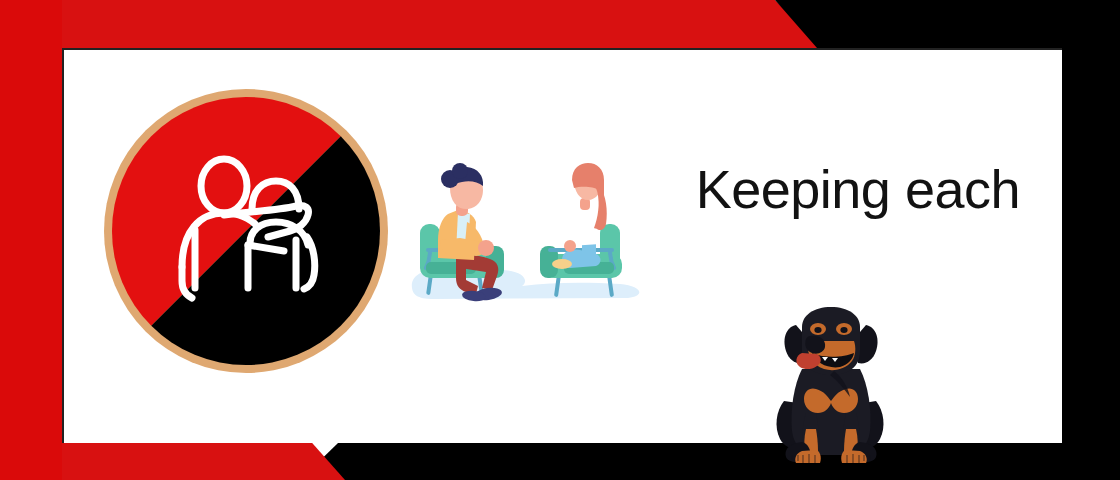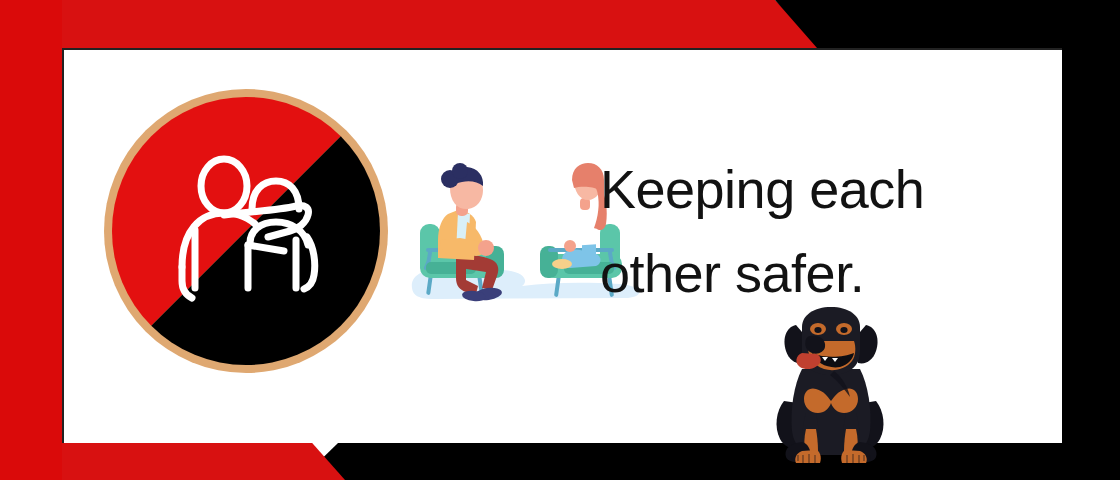--- a/index.html
+++ b/index.html
@@ -57,21 +57,21 @@
     width: 250px;
     height: 145px;
   }
 
   
   #headline {
     position: absolute;
     left: 600px;
     top: 148px;
     width: 420px;
-    text-align: left;
+    text-align: right;
     color: #121212;
     font-size: 54px;
     line-height: 1.55;
     letter-spacing: -0.5px;
     font-weight: 400;
     white-space: nowrap;
   }
   #headline .hl-line { display: block; }
 
   
@@ -241,21 +241,20 @@
                  L200 56 C200 64 194 68 190 66 C194 56 196 42 194 28
                  C190 24 176 24 170 26 Z" fill="#e6806b"></path>
         <path d="M196 24 C202 34 204 48 202 62 C201 68 195 70 192 66
                  C196 54 196 36 192 26 Z" fill="#e6806b"></path>
       </g>
     </svg>
   </div>
 
   <div id="headline">
     <span class="hl-line">Keeping each</span>
-    <span class="hl-line">other safer.</span>
   </div>
 
   <div id="dog">
     <svg width="118" height="165" viewBox="0 0 118 165" xmlns="http://www.w3.org/2000/svg">
 
       <path d="M12 96 C4 106 2 122 8 134 C12 142 22 146 32 144 L44 140
                L40 100 Z" fill="#12121a"></path>
       <path d="M104 96 C112 106 114 122 108 134 C104 142 94 146 86 144 L76 140
                L80 100 Z" fill="#12121a"></path>
 

